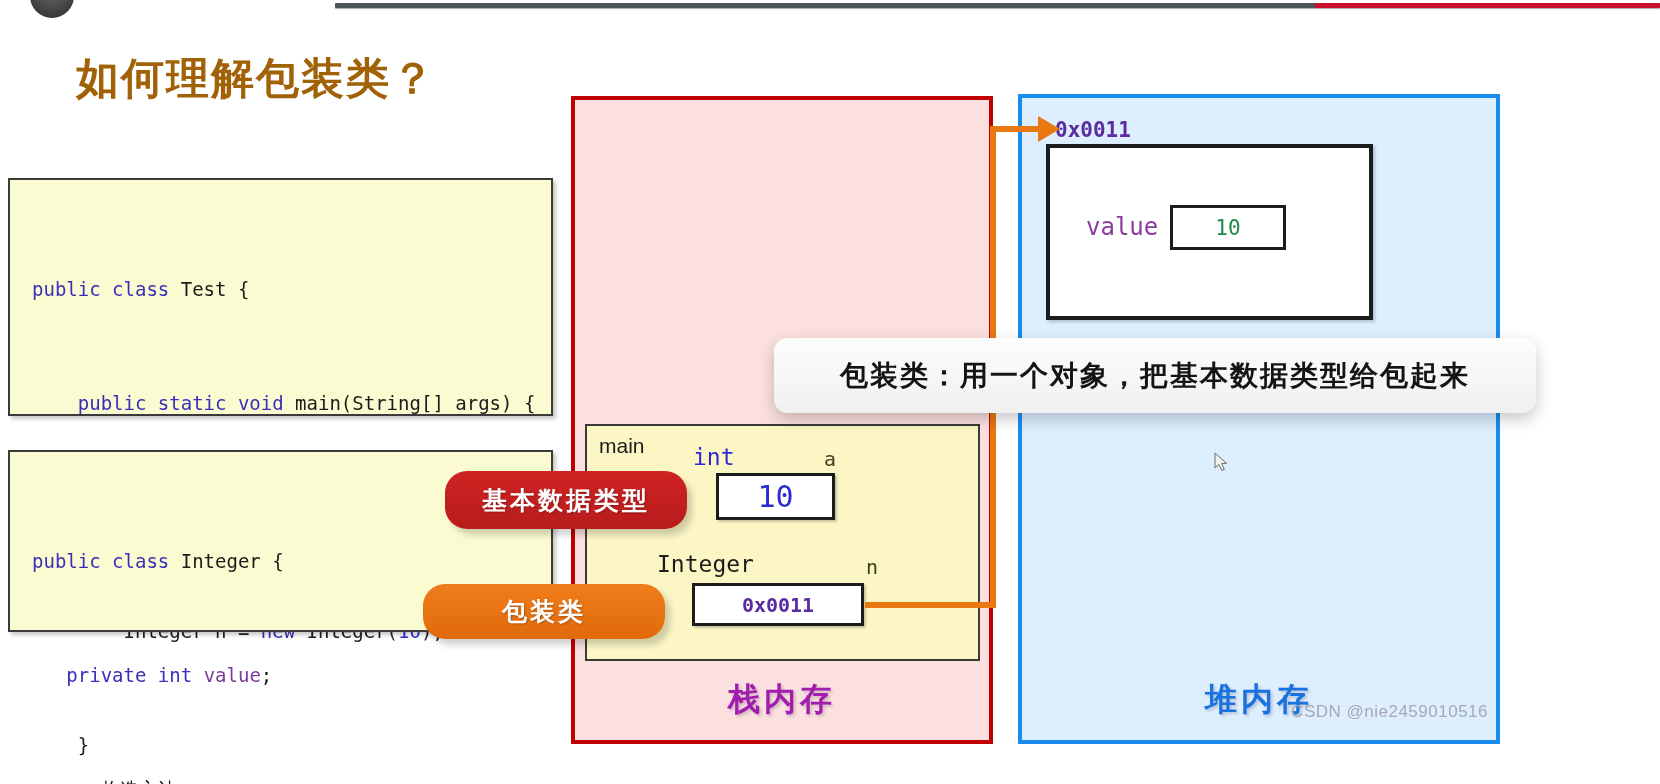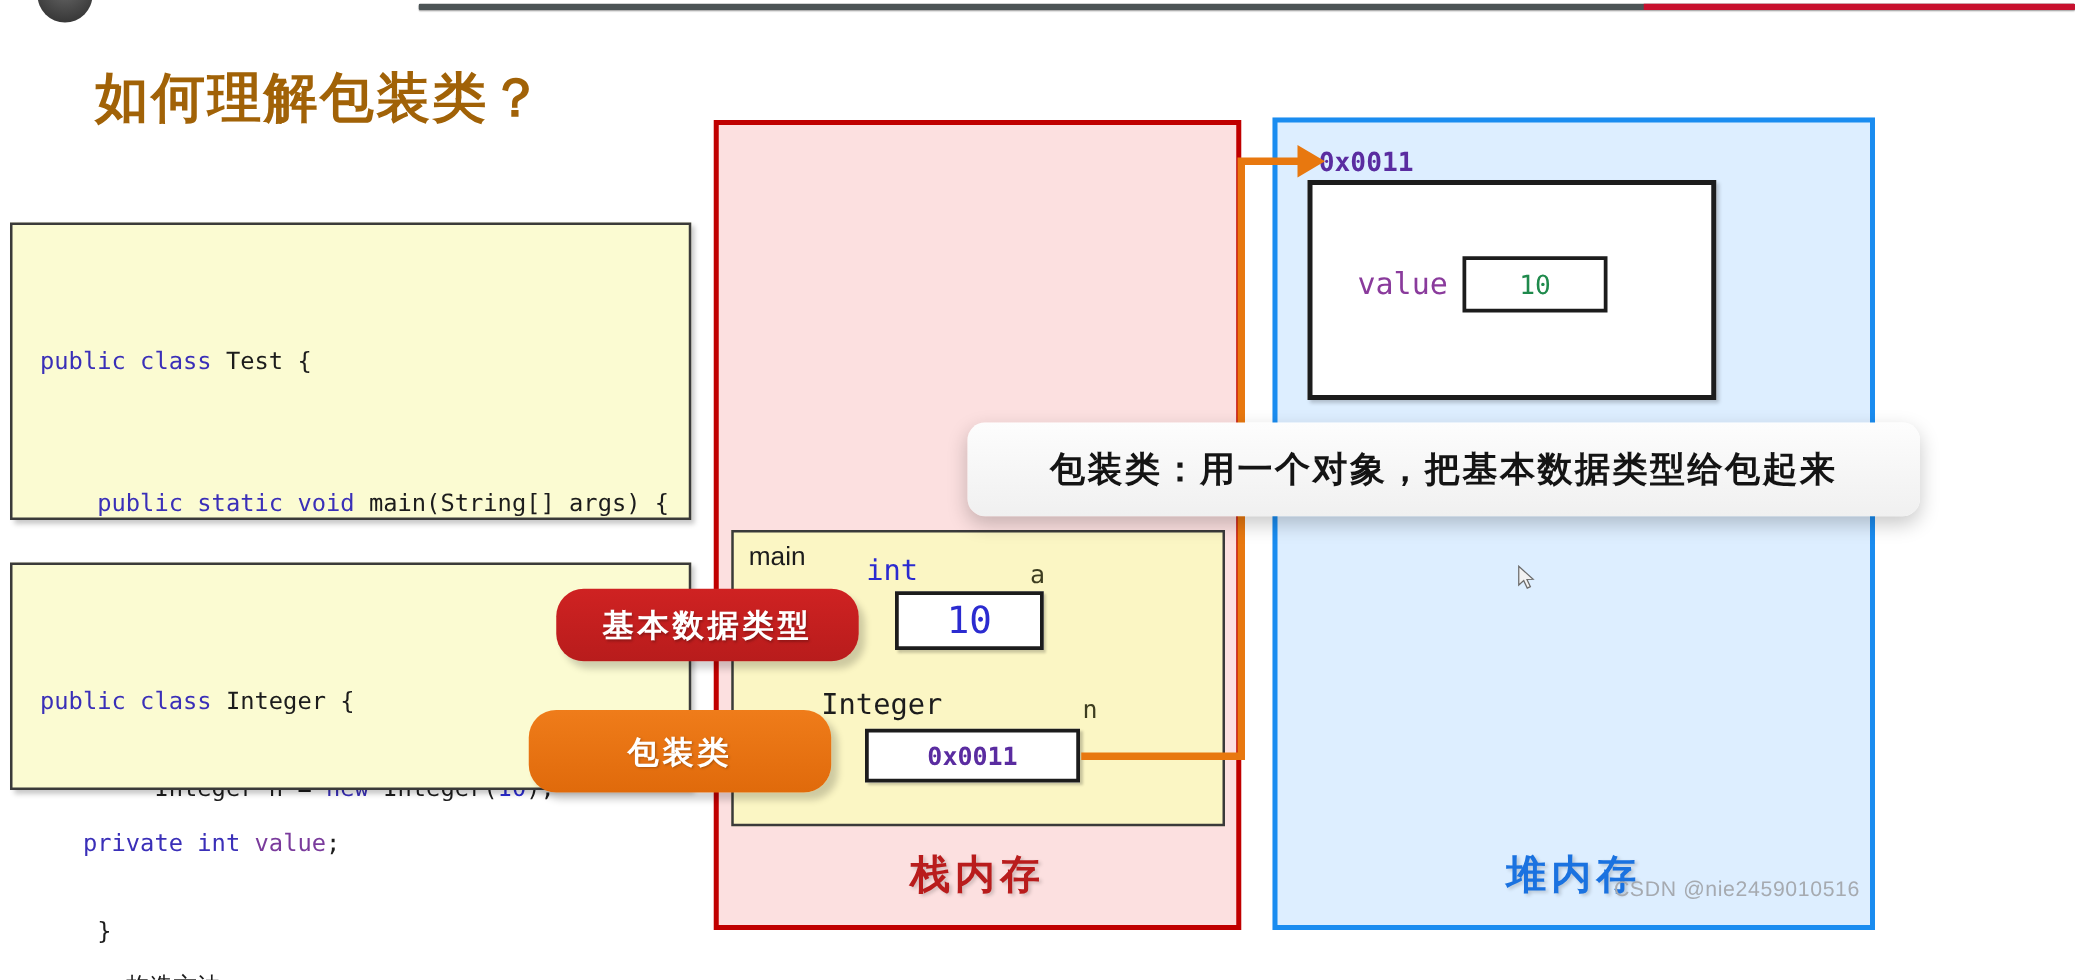--- a/index.html
+++ b/index.html
@@ -100,21 +100,21 @@
     justify-content: center;
     box-shadow: 5px 6px 6px rgba(0,0,0,.18);
     text-shadow: 1px 1px 2px rgba(0,0,0,.25);
   }
   #pill-primitive {
     left: 423px; top: 471px; width: 242px; height: 58px;
     background: linear-gradient(180deg, #cf2222 0%, #b81c1c 100%);
     margin-left: 22px;
   }
   #pill-wrapper {
-    left: 423px; top: 568px; width: 242px; height: 66px;
+    left: 423px; top: 584px; width: 242px; height: 55px;
     background: linear-gradient(180deg, #ef7c1a 0%, #e06a0b 100%);
   }
 
   
   #stack-panel {
     position: absolute;
     left: 571px; top: 96px;
     width: 422px; height: 648px;
     background: #fce0e0;
     border: 4px solid #c00000;
@@ -131,21 +131,21 @@
   .panel-label {
     position: absolute;
     bottom: 18px;
     width: 100%;
     text-align: center;
     font-size: 32px;
     font-weight: bold;
     letter-spacing: 4px;
     text-shadow: 2px 2px 3px rgba(0,0,0,.18);
   }
-  #stack-label { color: #b91c1c; }
+  #stack-label { color: #a21caf; }
   #heap-label  { color: #1a72e0; }
 
   
   #stack-frame {
     position: absolute;
     left: 585px; top: 424px;
     width: 395px; height: 237px;
     background: #fbf6c4;
     border: 2px solid #3a3a3a;
     box-sizing: border-box;

